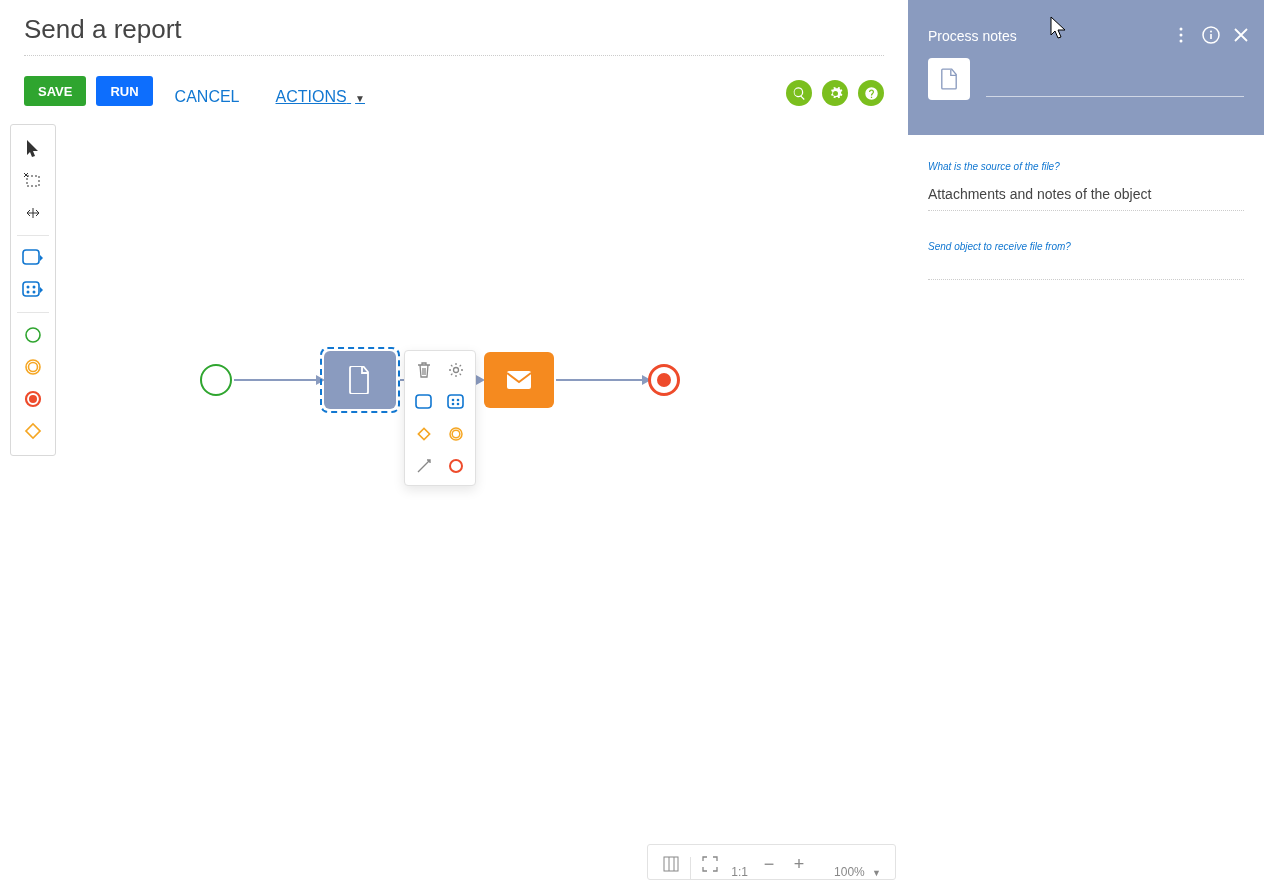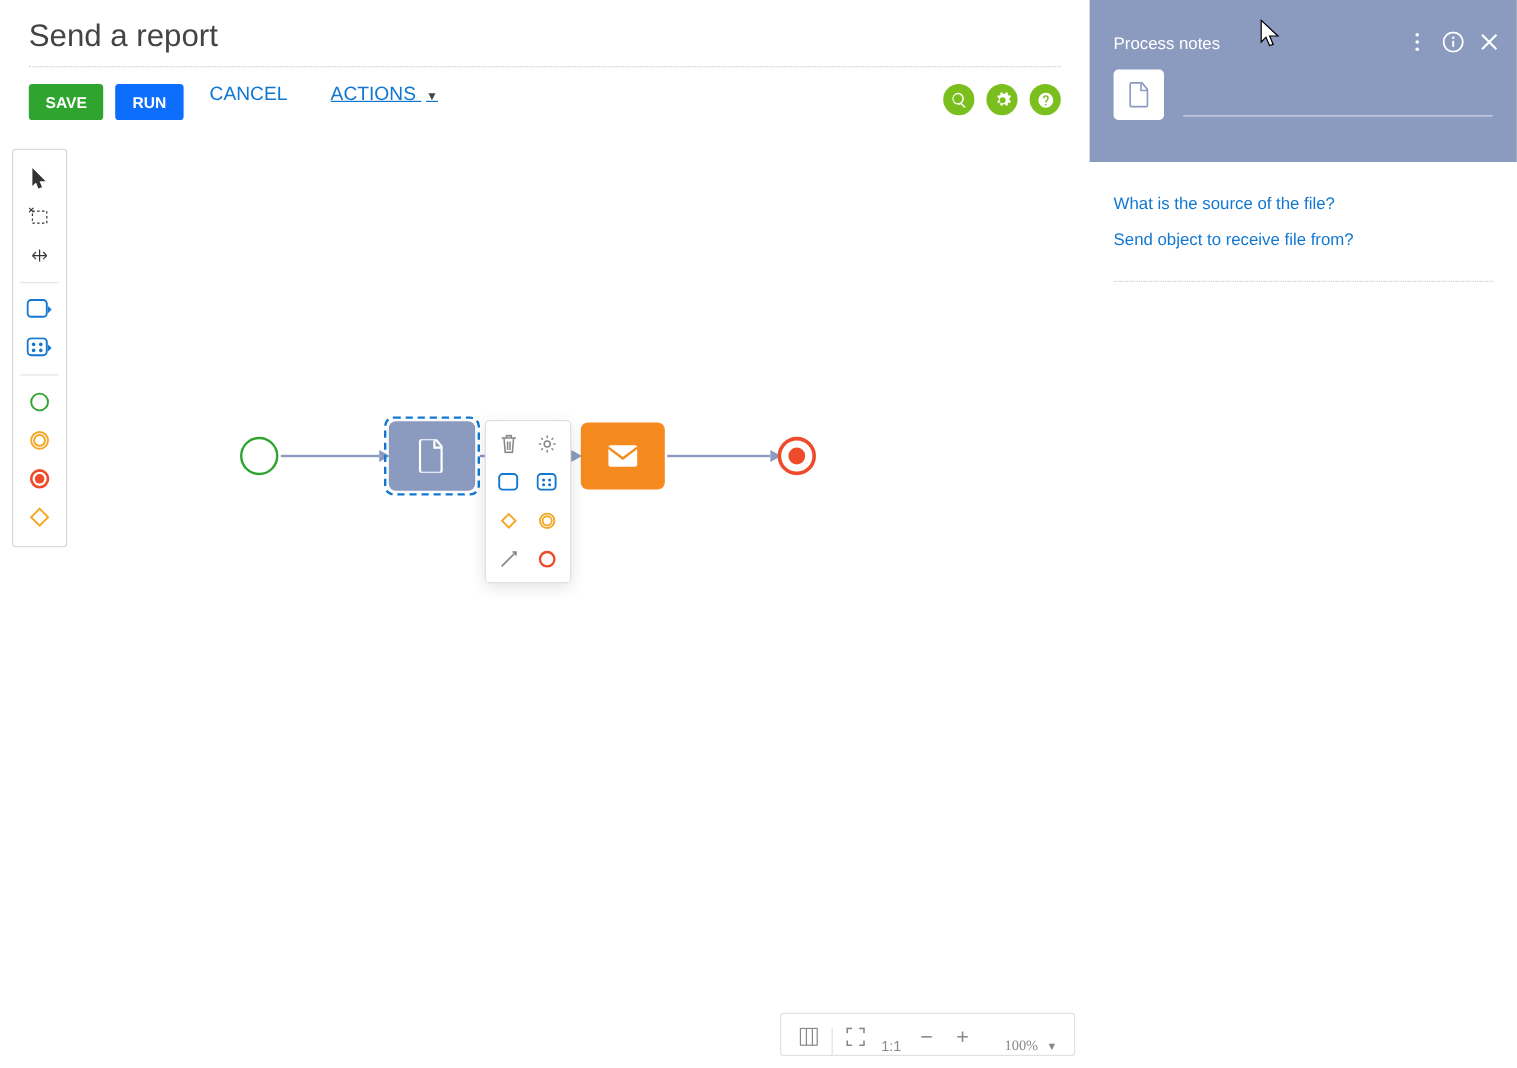--- a/index.html
+++ b/index.html
@@ -4,21 +4,21 @@
 <style>
   * { box-sizing: border-box; }
   html, body { margin: 0; padding: 0; width: 1264px; height: 890px; font-family: "Segoe UI", Arial, sans-serif; color: #444; background: #fff; overflow: hidden; }
 
   
   .main { position: absolute; left: 0; top: 0; width: 908px; height: 890px; }
 
   .page-title { font-size: 26px; font-weight: 300; color: #444; margin: 14px 0 10px 24px; }
   .title-rule { margin: 0 24px; border: 0; border-top: 1px dotted #ccc; }
 
-  .toolbar { display: flex; align-items: flex-start; margin: 14px 24px 0 24px; height: 36px; }
+  .toolbar { display: flex; align-items: flex-end; margin: 14px 24px 0 24px; height: 36px; }
   .btn { height: 30px; padding: 0 14px; border-radius: 3px; font-size: 13px; font-weight: 600; cursor: pointer; border: none; display: inline-flex; align-items: center; }
   .btn-save { background: #2fa52f; color: #fff; margin-right: 10px; }
   .btn-run  { background: #0d6efd; color: #fff; margin-right: 22px; }
   .btn-link { background: transparent; color: #1177d1; font-weight: 400; cursor: pointer; margin-right: 36px; padding: 0; }
   .btn-actions { background: transparent; color: #1177d1; font-weight: 400; cursor: pointer; text-decoration: underline; }
   .btn-actions .caret { margin-left: 4px; font-size: 10px; color: #444; }
 
   .toolbar-spacer { flex: 1; }
   .circle-icon { width: 26px; height: 26px; border-radius: 50%; background: #7bbf1e; display: inline-flex; align-items: center; justify-content: center; margin-left: 10px; cursor: pointer; }
   .circle-icon svg { width: 15px; height: 15px; fill: #fff; }
@@ -56,21 +56,21 @@
   .side { position: absolute; left: 908px; top: 0; width: 356px; height: 890px; background: #fff; }
   .side-head { height: 135px; background: #8a9bbf; color: #fff; position: relative; }
   .side-title { position: absolute; left: 20px; top: 28px; font-size: 14px; }
   .side-icons { position: absolute; right: 14px; top: 26px; display: flex; gap: 12px; align-items: center; }
   .side-icons .si { width: 18px; height: 18px; cursor: pointer; display:flex; align-items:center; justify-content:center; color:#fff; }
   .side-file-box { position: absolute; left: 20px; top: 58px; width: 42px; height: 42px; background: #fff; border-radius: 4px; display:flex; align-items:center; justify-content:center;}
   .side-file-box svg { width: 18px; height: 22px; fill: none; stroke:#8a9bbf; stroke-width:1.5; }
   .side-input-line { position: absolute; left: 78px; right: 20px; top: 96px; border-bottom: 1px solid rgba(255,255,255,0.6); height: 0; }
 
   .side-body { padding: 26px 20px; }
-  .q-label { color: #1177d1; font-size: 14px; margin-bottom: 14px; }
+  .q-label { color: #1177d1; font-size: 10px; margin-bottom: 14px; font-style: italic; }
   .q-value { color: #444; font-size: 14px; padding-bottom: 8px; border-bottom: 1px dotted #ccc; margin-bottom: 30px; }
   .q-empty { height: 14px; border-bottom: 1px dotted #ccc; }
 
   
   .cursor { position: absolute; left: 1050px; top: 16px; width: 18px; height: 24px; pointer-events: none; }
 </style>
 </head>
 <body>
 
 <div class="main">
@@ -252,21 +252,21 @@
           <path d="M1 5V1h4M11 1h4v4M15 11v4h-4M5 15H1v-4" stroke="#888" fill="none" stroke-width="1.3"></path>
         </svg>
     </div>
     <div class="zb-text">1:1</div>
     <div class="zb-item">
         <span style="font-size:18px; line-height:1;">−</span>
       </div>
     <div class="zb-item">
         <span style="font-size:18px; line-height:1;">+</span>
       </div>
-    <div class="zb-text" style="padding-left:20px;font-family:Liberation Serif, serif;">
+    <div class="zb-text" style="padding-left:20px;">
       <span>100%</span>
       <span style="font-size:9px; margin-left:4px;">▼</span>
     </div>
   </div>
 
 </div>
 
 <div class="side">
   <div class="side-head">
     <div class="side-title">Process notes</div>
@@ -294,20 +294,21 @@
     <div class="side-file-box">
       <svg viewBox="0 0 20 24">
           <path d="M3 1h10l5 6v15a1 1 0 01-1 1H3a1 1 0 01-1-1V2a1 1 0 011-1zm9 1v6h6"></path>
         </svg>
     </div>
     <div class="side-input-line"></div>
   </div>
 
   <div class="side-body">
     <div class="q-label">What is the source of the file?</div>
+    <div class="q-value">Attachments and notes of the object</div>
 
     <div class="q-label">Send object to receive file from?</div>
     <div class="q-empty"></div>
   </div>
 </div>
 
 <svg class="cursor" viewBox="0 0 18 24">
   <path d="M1 1l0 18 4-4 3 7 3-1-3-7 7 0z" fill="#fff" stroke="#000" stroke-width="1"></path>
 </svg>
 

